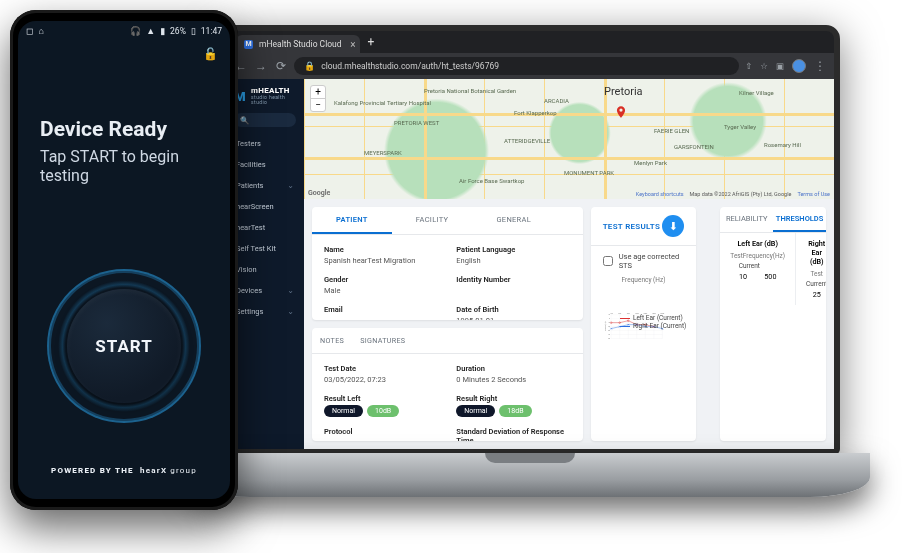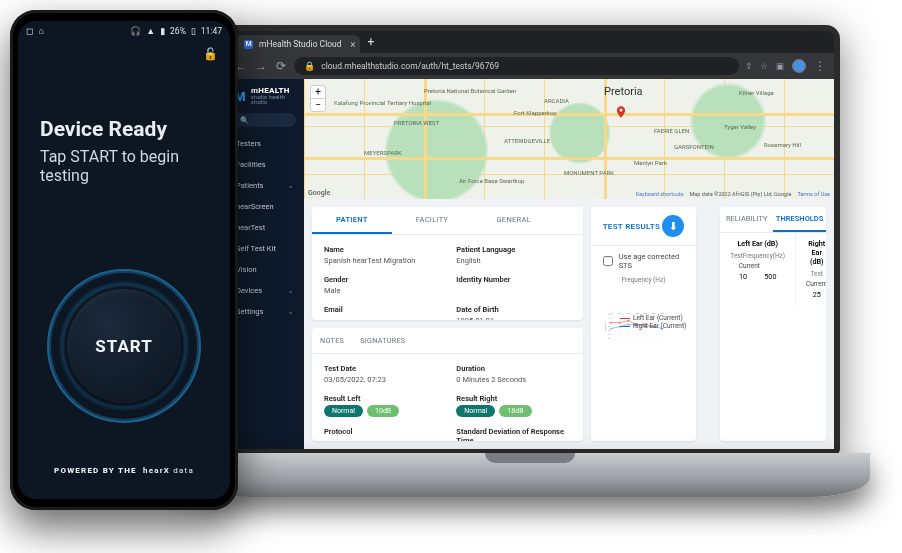--- a/index.html
+++ b/index.html
@@ -136,21 +136,21 @@
     padding:8px 24px; color:#6a737d; letter-spacing:0.3px;
   }
   .tabs .t.active { color:#0a6ed1; border-bottom:2px solid #0a6ed1; font-weight:600;}
   .panel-body { padding:10px 12px; font-size:7.5px; color:#333; }
   .kv-grid { display:grid; grid-template-columns:1fr 1fr; gap:10px 18px; }
   .kv .k{color:#222;font-weight:600;margin-bottom:2px;}
   .kv .v{color:#555;}
 
   .overall-tabs .t{padding:8px 8px;font-size:7.2px;}
   .chips{display:flex;gap:4px;align-items:center;}
-  .chip{background:#0f766e;color:#fff;border-radius:999px;padding:2px 8px;font-size:7px;}
+  .chip{background:#0f172a;color:#fff;border-radius:999px;padding:2px 8px;font-size:7px;}
   .chip.db{background:#6dc06d;}
 
   
   .panel .hdr{
     display:flex;align-items:center;justify-content:space-between;
     padding:8px 12px;border-bottom:1px solid #e6e8eb;font-size:8px;
   }
   .hdr-title{color:#0a6ed1;font-weight:600;letter-spacing:0.3px;}
   .dl{
     width:22px;height:22px;border-radius:50%;background:#1f8ef0;color:#fff;
@@ -570,16 +570,16 @@
     <div class="dr-title">Device Ready</div>
     <div class="dr-sub">Tap START to begin testing</div>
     <div class="start-wrap">
       <div class="ring"></div>
       <div class="start-btn">
         <span>START</span>
       </div>
     </div>
     <div class="powered">
       <b>POWERED BY THE</b>
-      <span class="hx">&nbsp;<span>hearX</span><span class="thin">&nbsp;</span></span><span class="thin">data</span>
+      <span class="hx">&nbsp;<span>hearX</span><span class="thin">&nbsp;</span></span><span class="thin">group</span>
     </div>
   </div>
 </div>
 
 </body></html>

